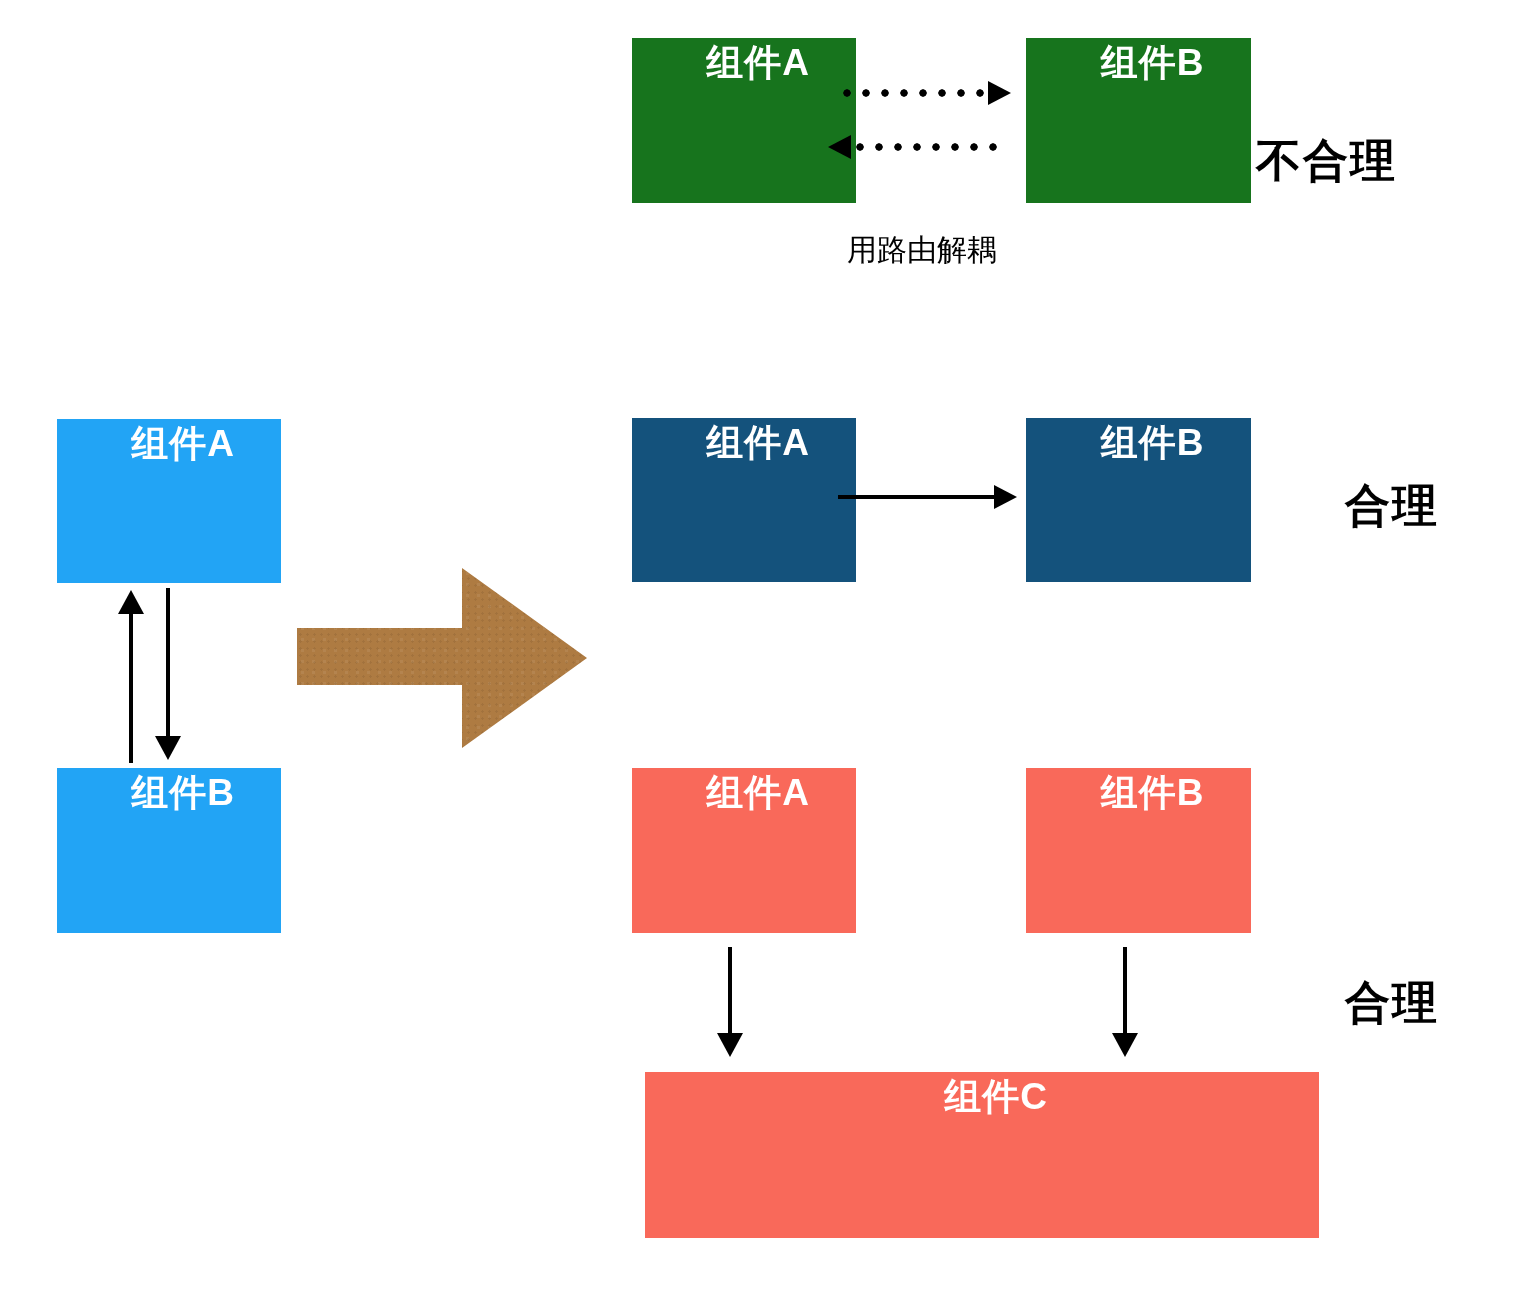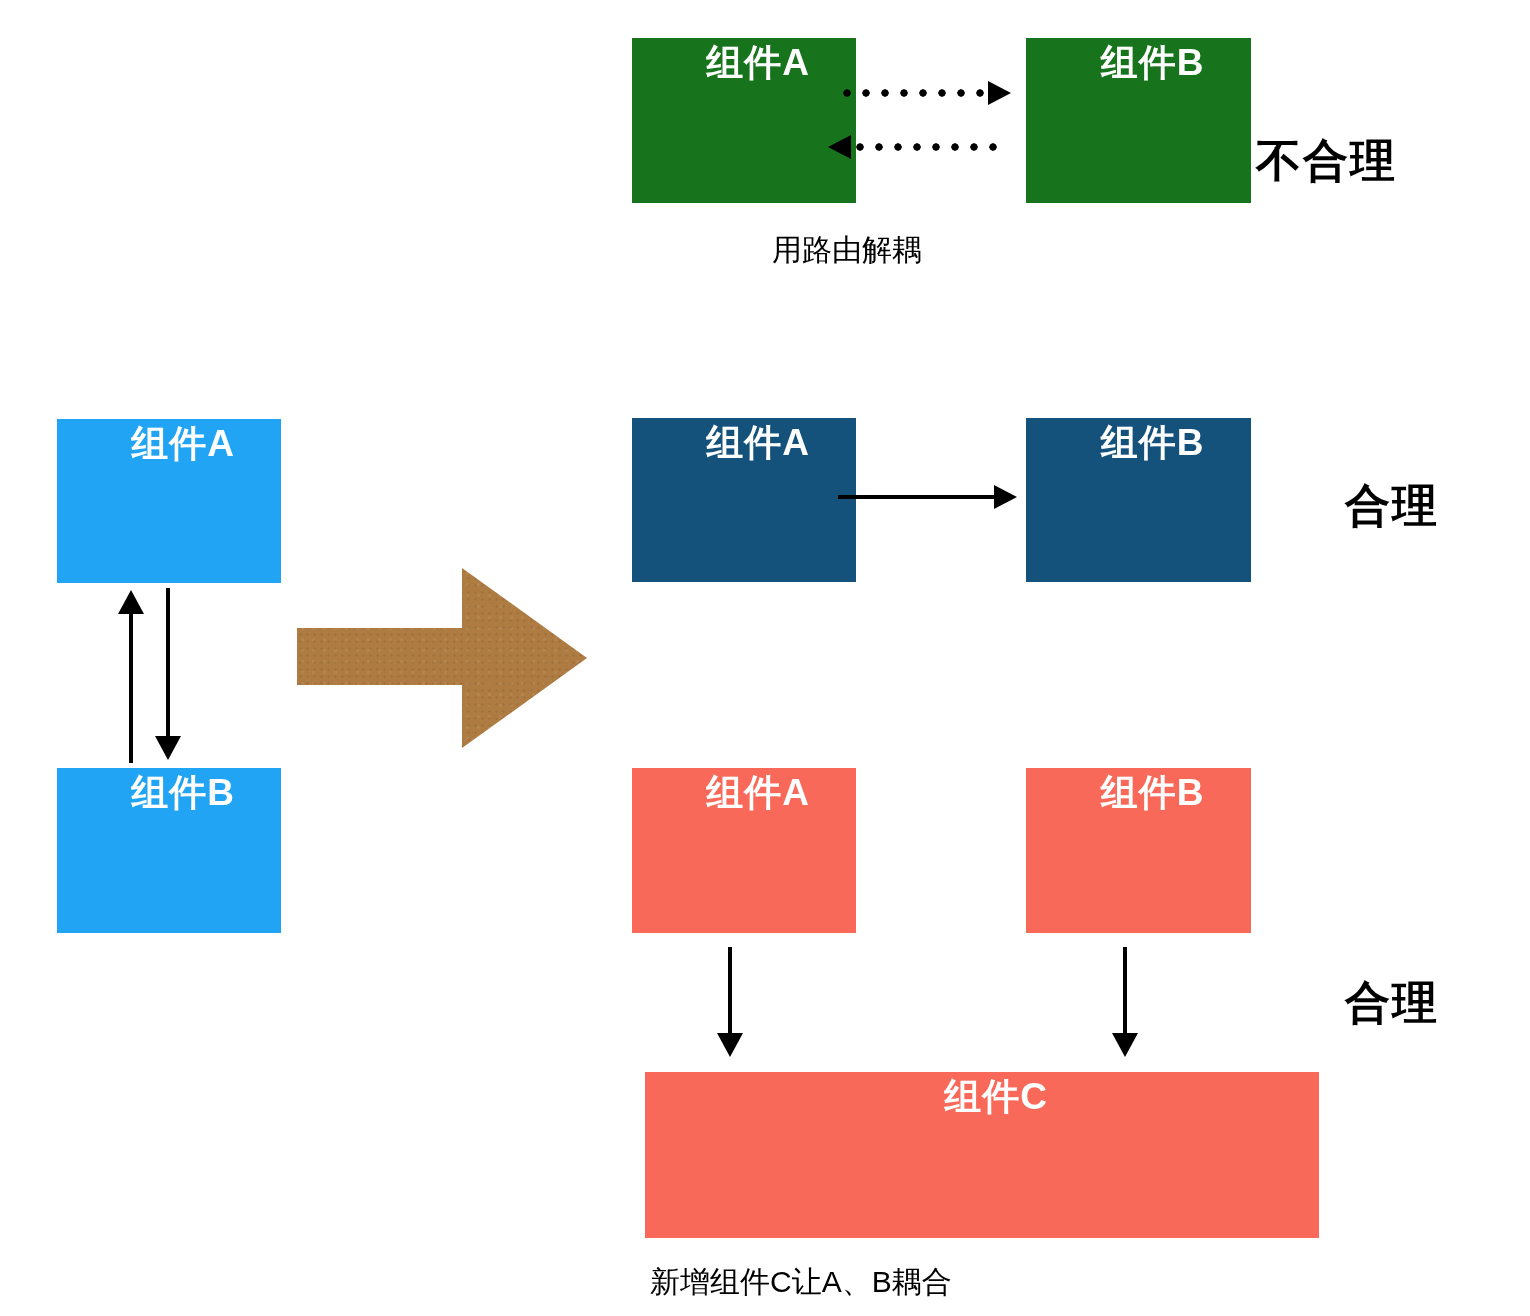--- a/index.html
+++ b/index.html
@@ -11,21 +11,21 @@
   .box{
     position:absolute;display:flex;align-items:flex-start;justify-content:center;
     color:var(--box-text,#fff);font-size:37px;font-weight:bold;letter-spacing:1px;padding-left:28px;
   }
   .box.blue{background:var(--box-blue,#22A4F5);}
   .box.green{background:var(--box-green,#17741D);}
   .box.navy{background:var(--box-navy,#14527C);}
   .box.salmon{background:var(--box-salmon,#F9695A);}
   .caption{
     position:absolute;color:var(--ink,#000);font-size:30px;line-height:1.2;
-    white-space:nowrap;
+    text-align:center;white-space:nowrap;
   }
   .verdict{
     position:absolute;color:var(--ink,#000);font-size:45px;font-weight:bold;
     white-space:nowrap;letter-spacing:2px;
   }
   .vline{position:absolute;width:4px;background:var(--ink,#000);}
   .hline{position:absolute;height:4px;background:var(--ink,#000);}
   .tri{position:absolute;width:0;height:0;}
   .tri.up{border-left:13px solid transparent;border-right:13px solid transparent;border-bottom:24px solid var(--ink,#000);}
   .tri.down{border-left:13px solid transparent;border-right:13px solid transparent;border-top:24px solid var(--ink,#000);}
@@ -115,16 +115,15 @@
   </div>
   <div>
     <div class="vline" style="left:1123px;top:947px;height:88px;"></div>
     <div class="tri down" style="left:1112px;top:1033px;"></div>
   </div>
 
   <div class="box salmon" style="left:645px;top:1072px;width:646px;height:166px;">
     <span>组件C</span>
   </div>
 
-  <div class="caption" style="left:650px;top:1264px;width:500px;">新增组件C让A、B耦合</div>
   <div class="verdict" style="left:1345px;top:973px;">合理</div>
 
 </div>
 
 </body></html>

